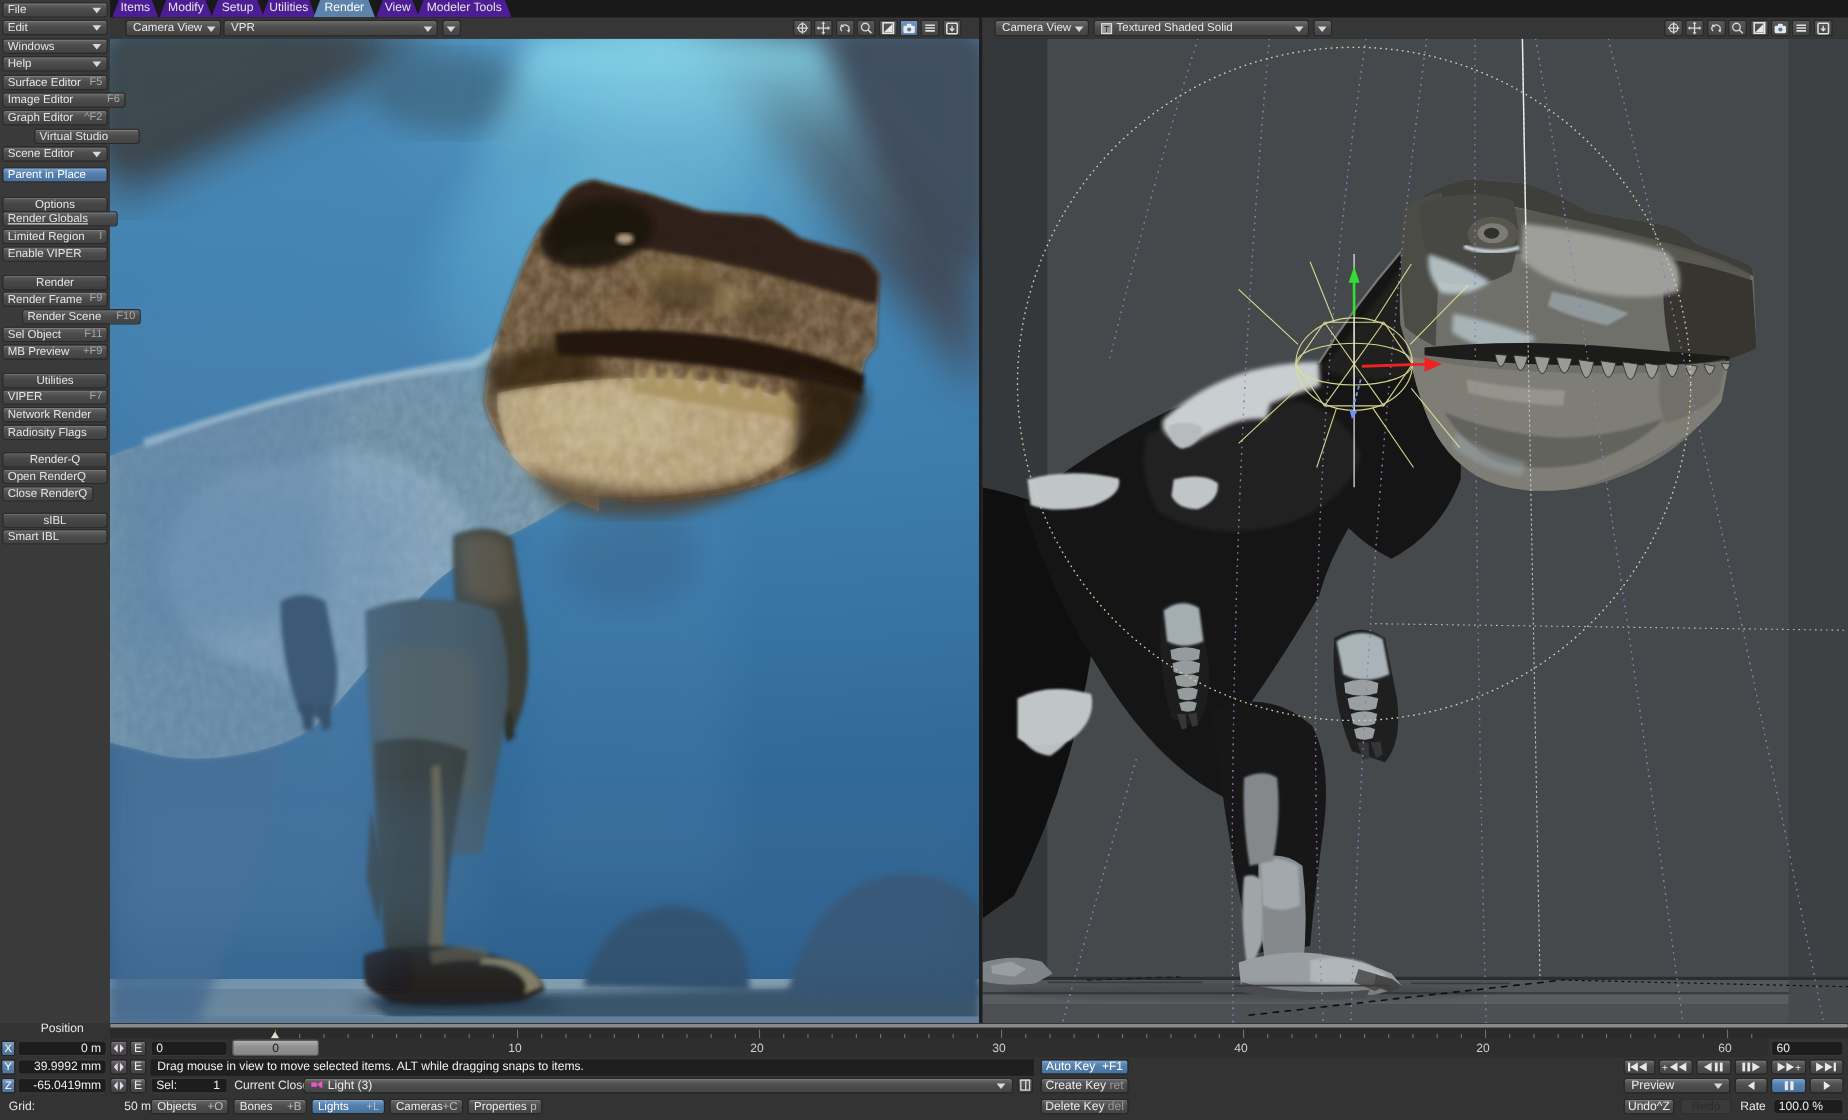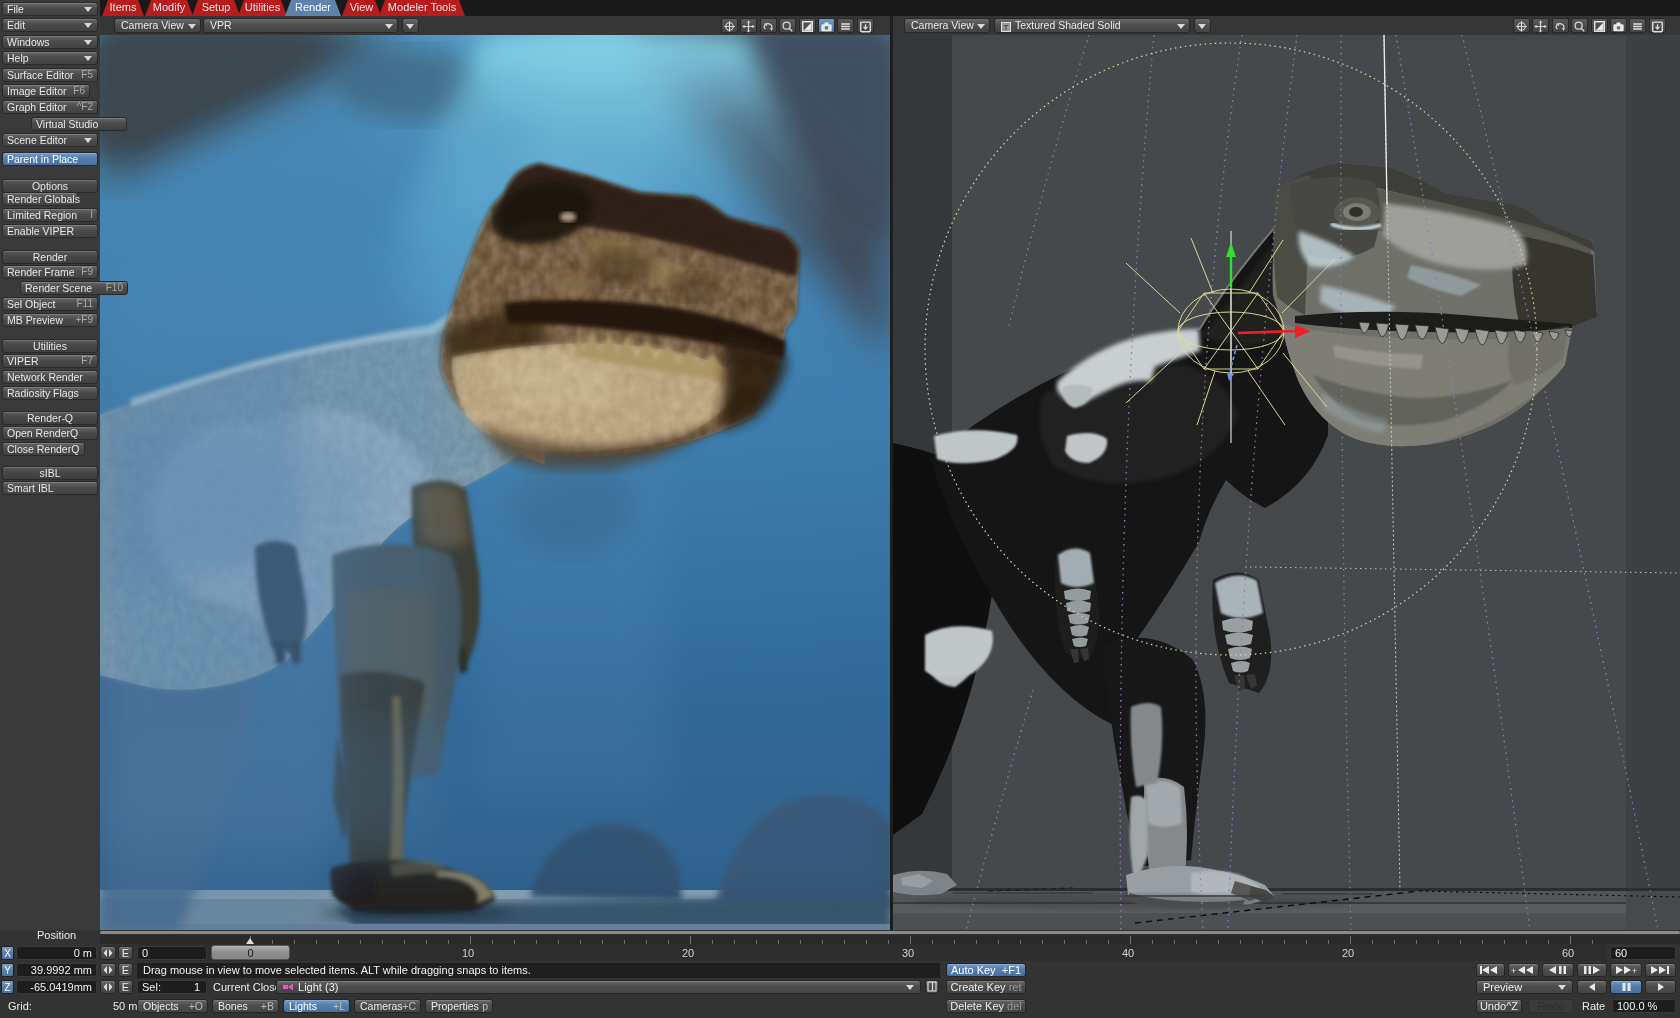--- a/index.html
+++ b/index.html
@@ -10,21 +10,21 @@
   background:linear-gradient(#676767,#4c4c4c 45%,#424242);
   border:1px solid #2a2a2a; box-shadow:inset 0 1px 0 rgba(255,255,255,.15);
   color:#e6e6e6; font-size:10.5px; line-height:12px; padding:0 4px; white-space:nowrap; }
 .btn .sc { position:absolute; right:4px; color:#a8a8a8; font-size:10px; }
 .btn .dd { position:absolute; right:5px; top:4px; width:0; height:0;
   border-left:4px solid transparent; border-right:4px solid transparent;
   border-top:5px solid #d8d8d8; }
 .hdr { text-align:center; background:linear-gradient(#5a5a5a,#474747 45%,#3f3f3f); }
 .bluebtn { background:linear-gradient(#74a0cd,#5580ad 40%,#47719e); color:#fff; }
 .tab { position:absolute; top:0; height:16px; color:#e4e4e4; font-size:11px;
-  line-height:15px; text-align:center; background:#b91c1c;
+  line-height:15px; text-align:center; background:#4c1d95;
   clip-path:polygon(6px 0, calc(100% - 6px) 0, 100% 100%, 0 100%); }
 .tabactive { background:#5d83ab; color:#fff; }
 .drop { position:absolute; top:18px; height:15px; border-radius:3px;
   background:linear-gradient(#6b6b6b,#4e4e4e 45%,#434343); border:1px solid #282828;
   color:#e8e8e8; font-size:10.5px; line-height:13px; padding:0 6px; white-space:nowrap; }
 .drop .dd { position:absolute; right:4px; top:5px; width:0; height:0;
   border-left:4px solid transparent; border-right:4px solid transparent;
   border-top:5px solid #d8d8d8; }
 .fld { position:absolute; height:14px; background:#1d1d1d; border-radius:3px;
   border:1px solid #3a3a3a; color:#efefef; font-size:11px; line-height:12px; padding:0 4px;
@@ -348,27 +348,27 @@
 <div class="tab" style="left:238px;width:49px;">Utilities</div>
 <div class="tab tabactive" style="left:285px;width:56px;">Render</div>
 <div class="tab" style="left:342px;width:39px;">View</div>
 <div class="tab" style="left:379px;width:86px;">Modeler Tools</div>
 <div style="position:absolute;left:0;top:0;width:100px;height:930px;background:#3a3a3a;"></div>
 <div class="btn" style="left:2px;top:2px;width:96px;">File<span class="dd"></span></div>
 <div class="btn" style="left:2px;top:18px;width:96px;">Edit<span class="dd"></span></div>
 <div class="btn" style="left:2px;top:35px;width:96px;">Windows<span class="dd"></span></div>
 <div class="btn" style="left:2px;top:51px;width:96px;">Help<span class="dd"></span></div>
 <div class="btn" style="left:2px;top:68px;width:96px;">Surface Editor<span class="sc">F5</span></div>
-<div class="btn" style="left:2px;top:84px;width:88px;">Image Editor<span class="sc">F6</span></div>
+<div class="btn" style="left:2px;top:84px;width:112px;">Image Editor<span class="sc">F6</span></div>
 <div class="btn" style="left:2px;top:100px;width:96px;">Graph Editor<span class="sc">^F2</span></div>
 <div class="btn" style="left:2px;top:117px;width:96px;margin-left:29px;">Virtual Studio</div>
 <div class="btn" style="left:2px;top:133px;width:96px;">Scene Editor<span class="dd"></span></div>
 <div class="btn bluebtn" style="left:2px;top:152px;width:96px;">Parent in Place</div>
 <div class="btn hdr" style="left:2px;top:179px;width:96px;">Options</div>
-<div class="btn" style="left:2px;top:192px;width:76px;">Render Globals</div>
+<div class="btn" style="left:2px;top:192px;width:105px;text-decoration:underline;">Render Globals</div>
 <div class="btn" style="left:2px;top:208px;width:96px;">Limited Region<span class="sc">I</span></div>
 <div class="btn" style="left:2px;top:224px;width:96px;">Enable VIPER</div>
 <div class="btn hdr" style="left:2px;top:250px;width:96px;">Render</div>
 <div class="btn" style="left:2px;top:265px;width:96px;">Render Frame<span class="sc">F9</span></div>
 <div class="btn" style="left:20px;top:281px;width:108px;">Render Scene<span class="sc">F10</span></div>
 <div class="btn" style="left:2px;top:297px;width:96px;">Sel Object<span class="sc">F11</span></div>
 <div class="btn" style="left:2px;top:313px;width:96px;">MB Preview<span class="sc">+F9</span></div>
 <div class="btn hdr" style="left:2px;top:339px;width:96px;">Utilities</div>
 <div class="btn" style="left:2px;top:354px;width:96px;">VIPER<span class="sc">F7</span></div>
 <div class="btn" style="left:2px;top:370px;width:96px;">Network Render</div>

